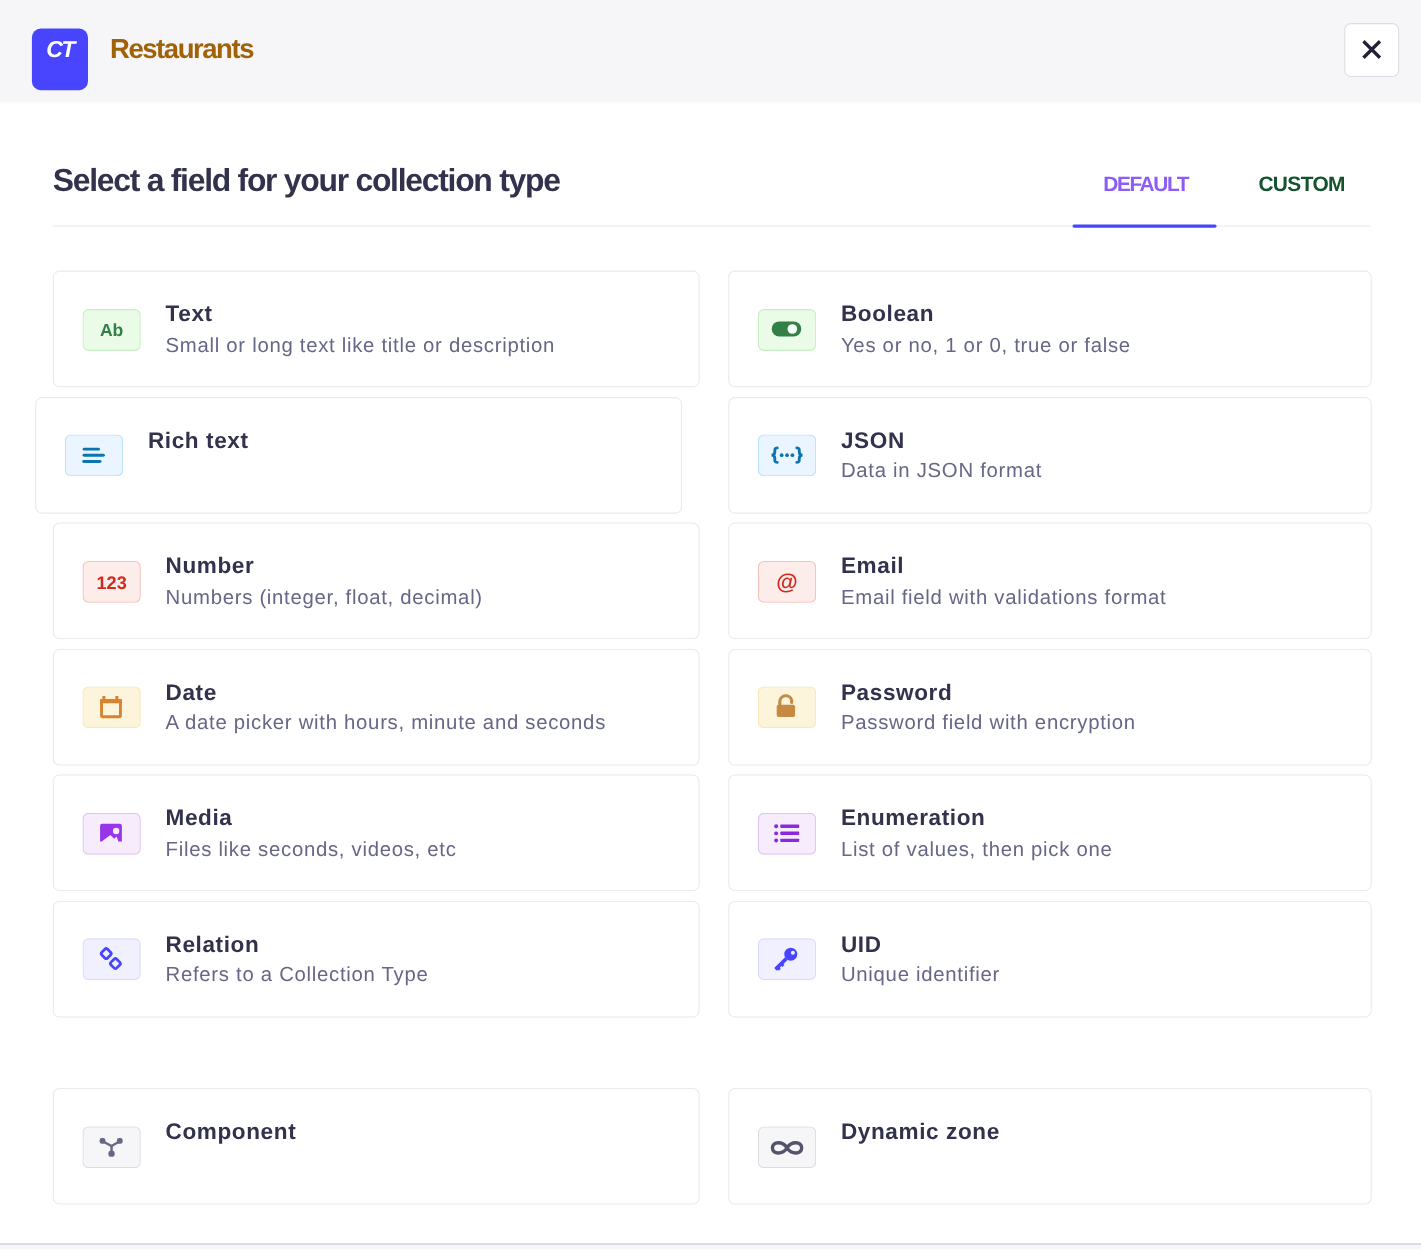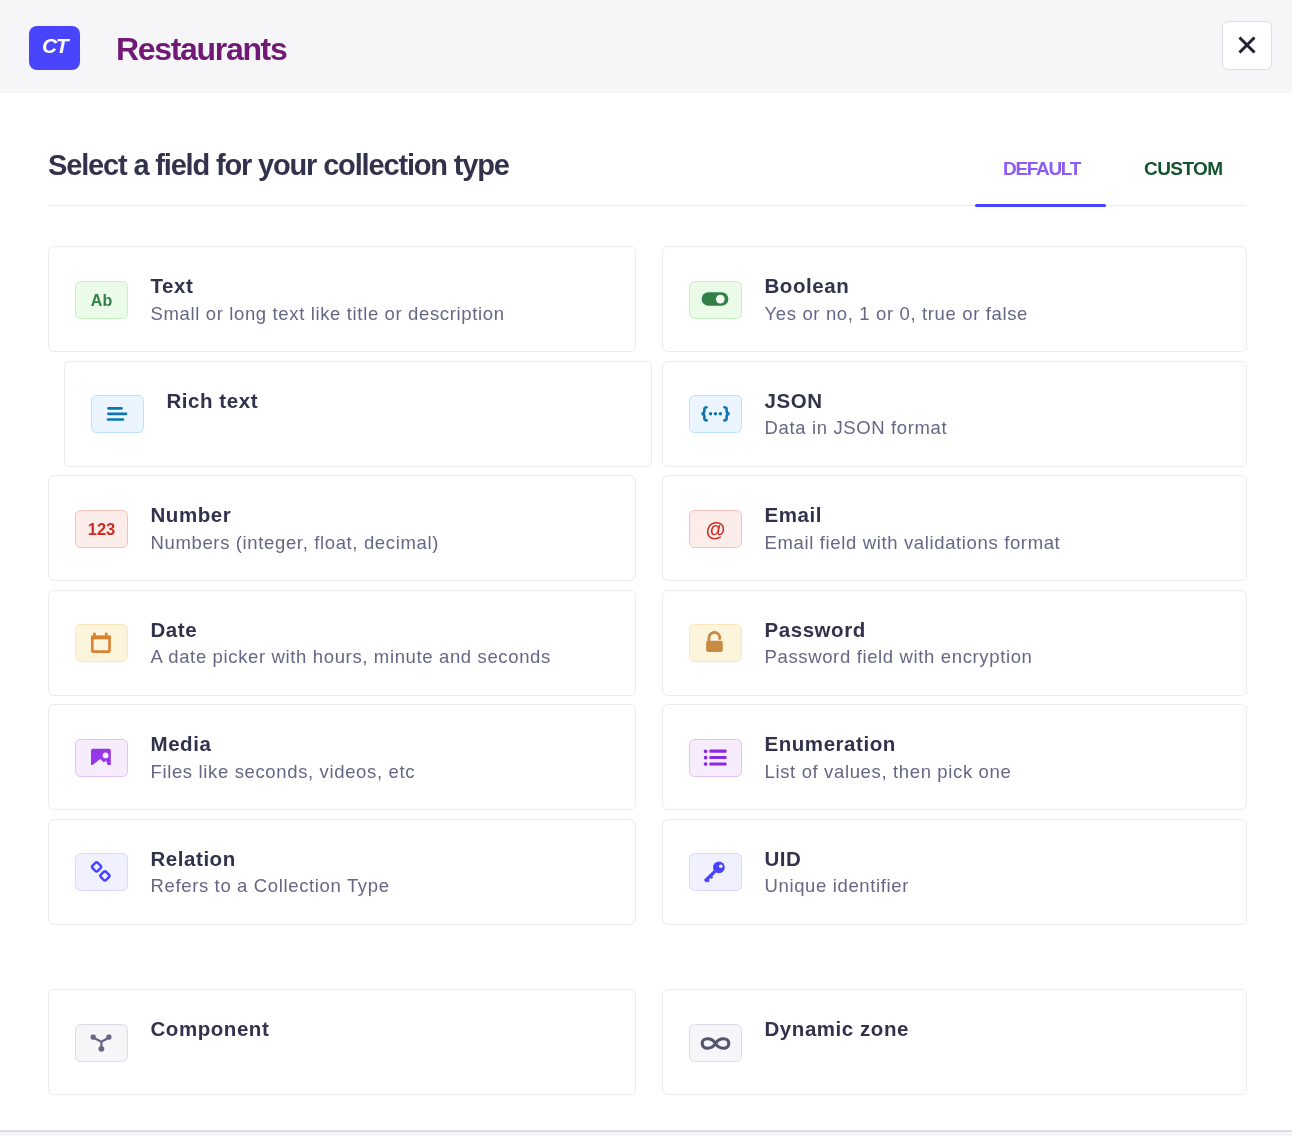--- a/index.html
+++ b/index.html
@@ -1,20 +1,20 @@
 <!DOCTYPE html>
 <html><head>
 <meta charset="utf-8">
 <style>
   * { margin:0; padding:0; box-sizing:border-box; }
   html,body { width:1292px; height:1136px; background:#fff; font-family:"Liberation Sans", sans-serif; overflow:hidden; }
   #page { position:relative; width:1292px; height:1136px; background:#fff; }
   #topbar { position:absolute; left:0; top:0; width:1292px; height:93px; background:#F6F6F9; }
-  #ctbadge { position:absolute; left:29px; top:26px; width:51px; height:44px; background:#4945FF; border-radius:8px; color:#fff; font-weight:700; font-style:italic; font-size:21px; text-align:center; line-height:39px; letter-spacing:-1.5px; }
-  #restname { position:absolute; left:100px; top:33px; font-size:32px; font-weight:700; color:#701a75; line-height:1; letter-spacing:-1.32px;margin-left:16px; }
+  #ctbadge { position:absolute; left:29px; top:26px; width:51px; height:56px; background:#4945FF; border-radius:8px; color:#fff; font-weight:700; font-style:italic; font-size:21px; text-align:center; line-height:39px; letter-spacing:-1.5px; }
+  #restname { position:absolute; left:100px; top:33px; font-size:25px; font-weight:700; color:#a16207; line-height:1; letter-spacing:-1.32px; }
   #closebtn { position:absolute; left:1222px; top:21px; width:50px; height:49px; background:#fff; border:1px solid #DCDCE4; border-radius:6px; }
   #h1 { position:absolute; left:48px; top:150.5px; font-size:29px; font-weight:700; color:#32324D; line-height:1; letter-spacing:-1.16px; }
   #tab1 { position:absolute; left:1003px; top:158.9px; font-size:19px; font-weight:700; color:#8b5cf6; letter-spacing:-1.31px; line-height:1; }
   #tab2 { position:absolute; left:1144px; top:158.9px; font-size:19px; font-weight:700; color:#14532d; letter-spacing:-0.57px; line-height:1; }
   #divider { position:absolute; left:48px; top:205px; width:1198px; height:1px; background:#EAEAEF; }
   #tabline { position:absolute; left:975px; top:203.5px; width:131px; height:3.2px; background:#4945FF; border-radius:2px; }
   .card { position:absolute; width:588px; height:106px; background:#fff; border:1px solid #EAEAEF; border-radius:6px; }
   .card.r { width:585px; }
   .ibox { position:absolute; left:25.5px; top:33.5px; }
   .title { position:absolute; left:101.5px; top:29.3px; font-size:20.5px; font-weight:700; color:#32324D; line-height:1; letter-spacing:0.55px; }
@@ -50,21 +50,21 @@
   <div class="card r" style="left:662px;top:246px">
     <div class="ibox"><svg width="53" height="38" viewBox="0 0 53 38">
           <rect x="0.5" y="0.5" width="52" height="37" rx="5" fill="#EAFBE7" stroke="#C6F0C2"></rect>
           <rect x="12.6" y="11.2" width="26.8" height="13.6" rx="6.8" fill="#328048"></rect>
           <circle cx="31.3" cy="18.1" r="4.4" fill="#F6FEF4"></circle>
         </svg></div>
     <div class="title">Boolean</div>
     <div class="desc">Yes or no, 1 or 0, true or false</div>
   </div>
 
-  <div class="card" style="left:64px;top:360.5px">
+  <div class="card" style="left:32px;top:360.5px">
     <div class="ibox"><svg width="53" height="38" viewBox="0 0 53 38">
           <rect x="0.5" y="0.5" width="52" height="37" rx="5" fill="#EAF5FF" stroke="#B8E1FF"></rect>
           <g stroke="#0C75AF" stroke-width="2.7" stroke-linecap="round">
             <line x1="17.5" y1="13.3" x2="30.5" y2="13.3"></line>
             <line x1="17.4" y1="18.9" x2="35" y2="18.9"></line>
             <line x1="17.1" y1="24.5" x2="31.9" y2="24.5"></line>
           </g>
         </svg></div>
     <div class="title">Rich text</div>
   </div>

